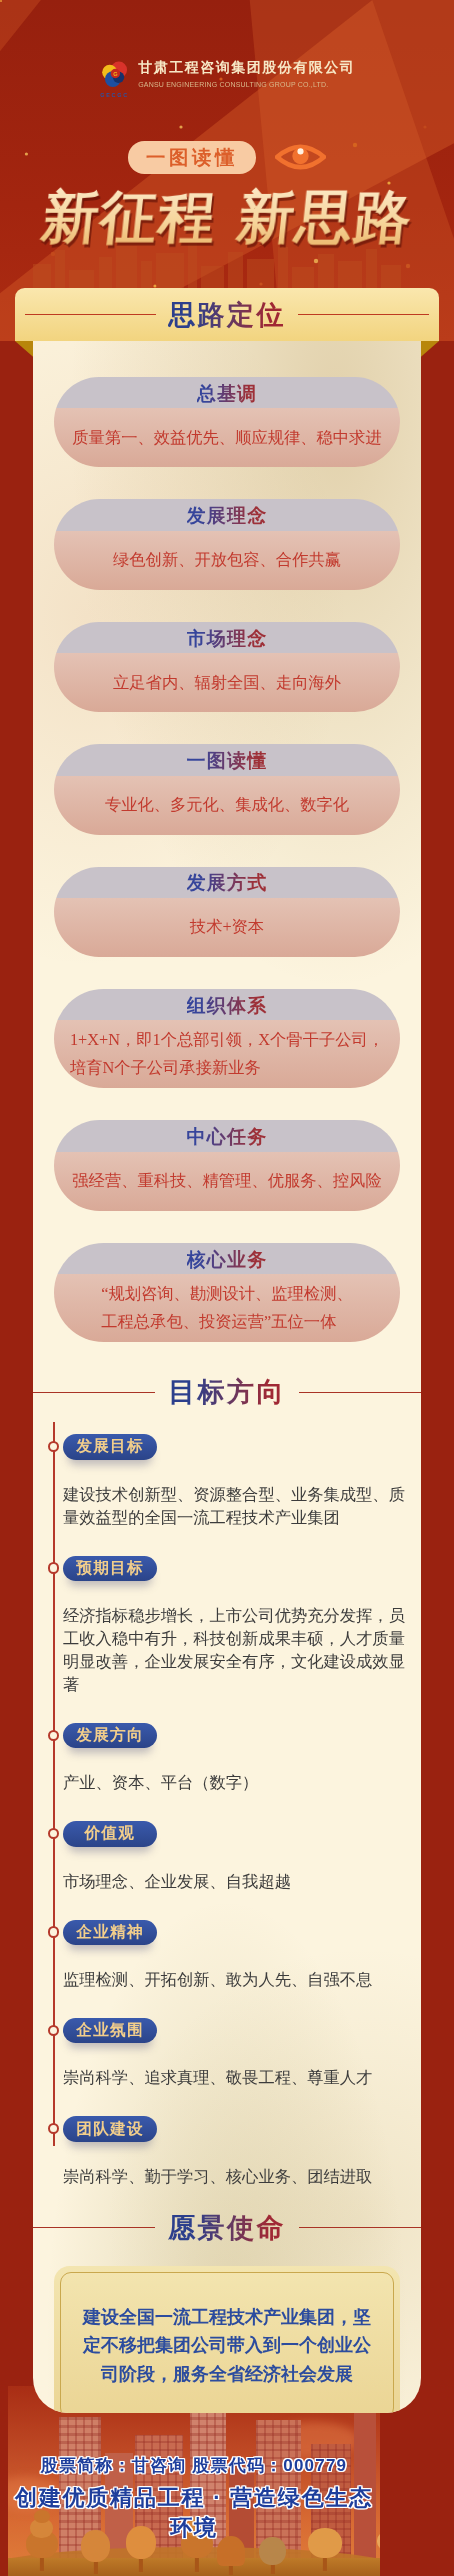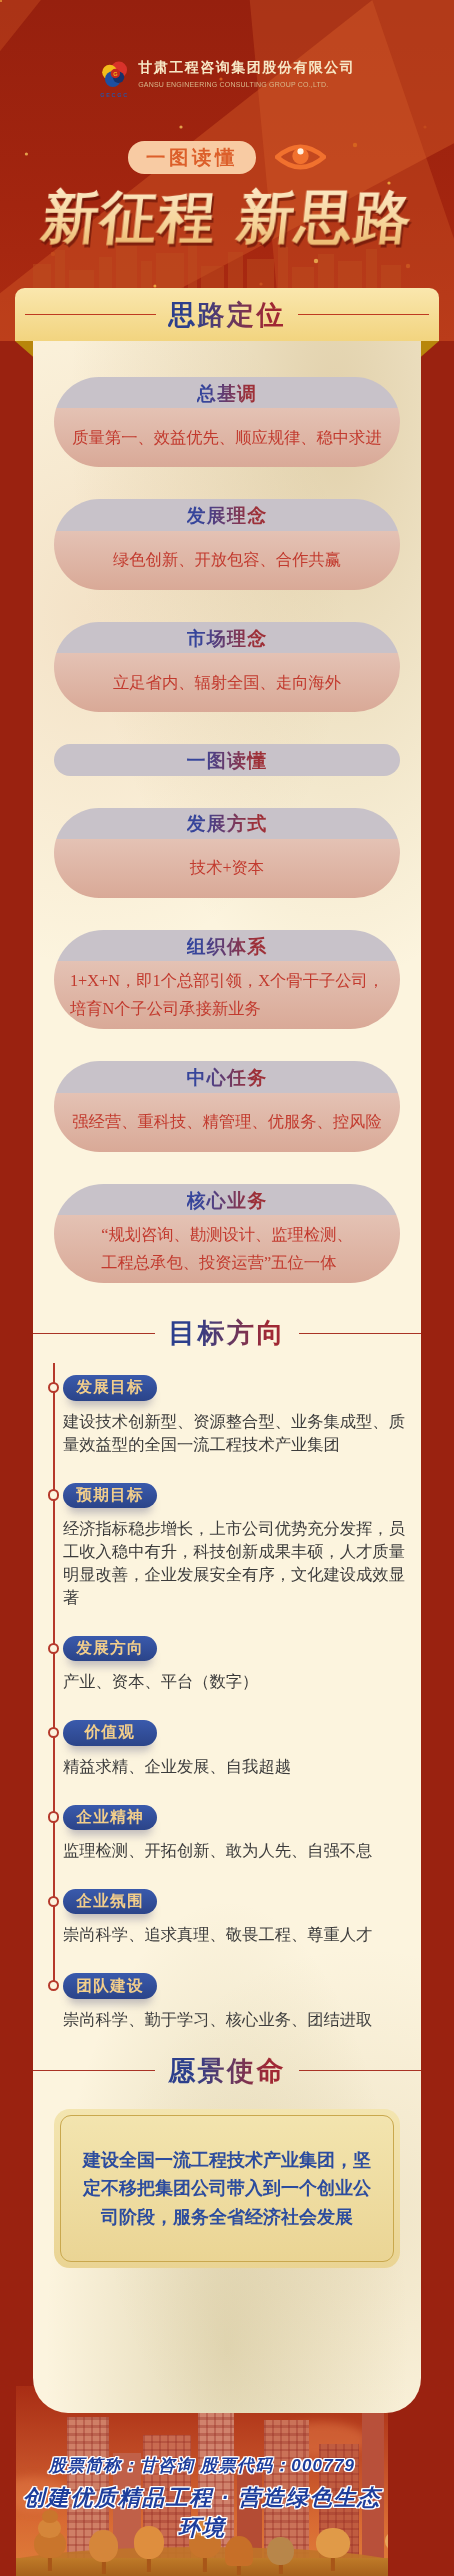--- a/index.html
+++ b/index.html
@@ -84,33 +84,33 @@
   .tl{margin:24px 15px 0 30px;position:relative;}
   .tl::before{content:'';position:absolute;left:-9.7px;top:-12px;bottom:42px;width:1.2px;background:#B5392B;}
   .tl-item{position:relative;margin-bottom:27px;}
   .tl-item:last-child{margin-bottom:0;}
   .tl-item::before{content:'';position:absolute;left:-15px;top:6.7px;width:7.3px;height:7.3px;border-radius:50%;background:#FCF4DE;border:2.4px solid #B5392B;}
   .tl-badge{display:inline-flex;min-width:67px;justify-content:center;align-items:center;height:25.4px;
     background:linear-gradient(180deg,#3A5AAC,#2B4489);border-radius:13.3px;color:#F2CE8B;
     font-size:15.7px;font-weight:bold;letter-spacing:1.2px;padding:0 13.3px;
     font-family:"Liberation Serif","DejaVu Serif",serif;
     box-shadow:0 9.7px 8.5px -4.8px rgba(80,80,120,.35);}
-  .tl-body{margin-top:9px;color:#3C3C3C;font-size:16.3px;line-height:23px;width:345px;max-width:100%;}
+  .tl-body{margin-top:23px;color:#3C3C3C;font-size:16.3px;line-height:23px;width:345px;max-width:100%;}
 
   
   .vision{margin:20px 21px 0;height:159px;background:linear-gradient(180deg,#F3E5B0,#EAD493);
     border-radius:15.7px;position:relative;display:flex;align-items:center;justify-content:center;
     padding:0 24px;box-sizing:border-box;}
   .vision::before{content:'';position:absolute;inset:6px;border:1.2px solid #C9A84E;border-radius:11px;}
   .vision-text{position:relative;z-index:1;color:#2C4C9E;font-weight:bold;font-size:18px;line-height:28.5px;
     text-align:center;white-space:pre-line;font-family:"Liberation Serif","DejaVu Serif",serif;}
 
   
-  .footer{position:absolute;left:16px;top:2386px;width:372px;height:190px;z-index:1;overflow:hidden;
-    background:linear-gradient(180deg,#A82D14 0%,#C14C26 38%,#D86B33 72%,#E07F3A 100%);font-style:italic;}
+  .footer{position:absolute;left:8px;top:2386px;width:372px;height:190px;z-index:1;overflow:hidden;
+    background:linear-gradient(180deg,#A82D14 0%,#C14C26 38%,#D86B33 72%,#E07F3A 100%);}
   .cloud{position:absolute;border-radius:50%;background:rgba(233,128,76,.45);filter:blur(4.2px);}
   .bld{position:absolute;bottom:14.5px;}
   .bld.grid{background-image:
       repeating-linear-gradient(0deg,rgba(150,45,35,.35) 0 2.4px,transparent 2.4px 7.9px),
       repeating-linear-gradient(90deg,rgba(150,45,35,.35) 0 2.4px,transparent 2.4px 7.9px);}
   .ground{position:absolute;left:0;bottom:0;width:100%;height:18px;background:linear-gradient(180deg,#BE7A28,#A6611C);}
   .ground2{position:absolute;left:-5%;bottom:8.5px;width:110%;height:20.6px;border-radius:50% 50% 0 0/100% 100% 0 0;background:#C07429;opacity:.9;}
   .tree{position:absolute;}
   .trunk{position:absolute;left:50%;transform:translateX(-50%);bottom:0;width:4.2px;background:#A85618;}
   .canopy{position:absolute;left:0;right:0;border-radius:48% 48% 46% 46%;}
@@ -216,20 +216,23 @@
             <span class="card-title">市场理念</span>
           </div>
         <div class="card-b">
             <span class="card-body-text">立足省内、辐射全国、走向海外</span>
           </div>
       </div>
       <div class="card">
         <div class="card-h">
             <span class="card-title">一图读懂</span>
           </div>
+        <div class="card-b">
+            <span class="card-body-text">专业化、多元化、集成化、数字化</span>
+          </div>
       </div>
       <div class="card">
         <div class="card-h">
             <span class="card-title">发展方式</span>
           </div>
         <div class="card-b">
             <span class="card-body-text">技术+资本</span>
           </div>
       </div>
       <div class="card">
@@ -273,21 +276,21 @@
         <div class="tl-item">
           <span class="tl-badge">预期目标</span>
           <div class="tl-body">经济指标稳步增长，上市公司优势充分发挥，员工收入稳中有升，科技创新成果丰硕，人才质量明显改善，企业发展安全有序，文化建设成效显著</div>
         </div>
         <div class="tl-item">
           <span class="tl-badge">发展方向</span>
           <div class="tl-body">产业、资本、平台（数字）</div>
         </div>
         <div class="tl-item">
           <span class="tl-badge">价值观</span>
-          <div class="tl-body">精益求精、企业发展、自我超越</div>
+          <div class="tl-body">市场理念、企业发展、自我超越</div>
         </div>
         <div class="tl-item">
           <span class="tl-badge">企业精神</span>
           <div class="tl-body">监理检测、开拓创新、敢为人先、自强不息</div>
         </div>
         <div class="tl-item">
           <span class="tl-badge">企业氛围</span>
           <div class="tl-body">崇尚科学、追求真理、敬畏工程、尊重人才</div>
         </div>
         <div class="tl-item">

